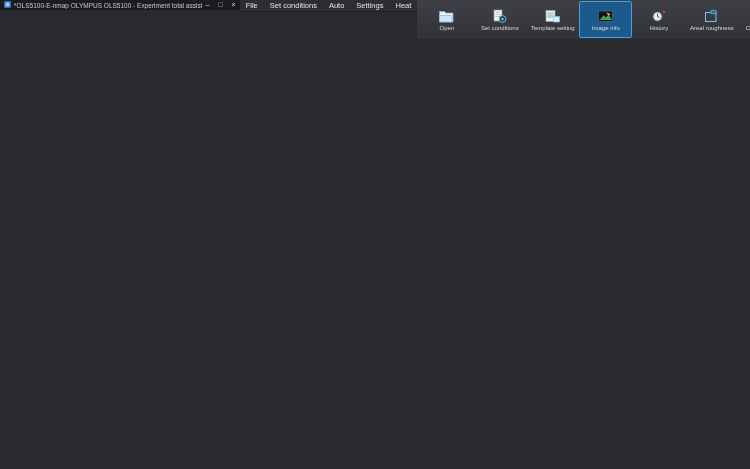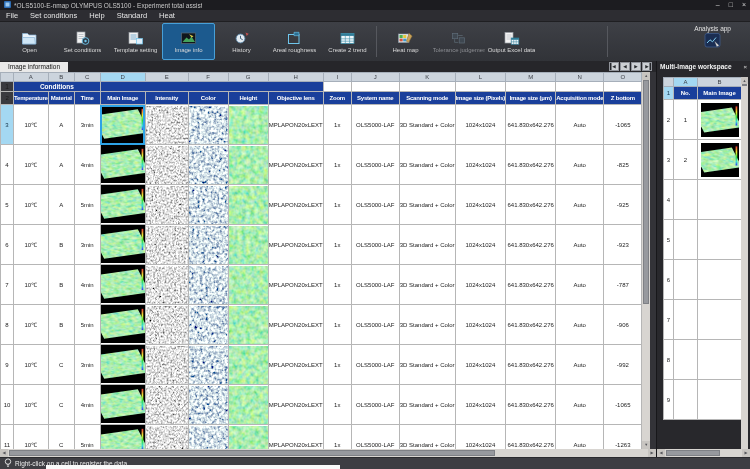--- a/index.html
+++ b/index.html
@@ -1,18 +1,18 @@
 <!DOCTYPE html>
 <html><head>
 <meta charset="utf-8">
 <style>
   * { margin:0; padding:0; box-sizing:border-box; }
   html,body { width:750px; height:469px; overflow:hidden; background:#1b1b1e;
               font-family:"Liberation Sans", sans-serif; }
-  #app { position:relative; width:750px; height:469px; display:flex; flex-direction:column; background:#2a2a2e; }
+  #app { position:relative; width:750px; height:469px; display:flex; flex-direction:row; background:#2a2a2e; }
 
   
   .titlebar { height:10px; background:#1c1c20; color:#c9c9c9; display:flex; align-items:center;
               font-size:6.5px; padding:0 4px; gap:3px; flex:0 0 auto; }
   .titlebar .title { white-space:nowrap; overflow:hidden; }
   .win-controls { margin-left:auto; display:flex; gap:9px; color:#d5d5d5; font-size:7px; line-height:10px; }
   .win-controls span { cursor:default; }
 
   
   .menubar { height:12px; background:#2d2d32; border-bottom:1px solid #1f1f22; color:#e4e4e4;
@@ -104,22 +104,22 @@
     <span class="win-controls" id="win-controls">
         <span>–</span>
         <span>□</span>
         <span>×</span>
       </span>
   </div>
 
   <div class="menubar" id="menubar">
       <div class="menu-item">File</div>
       <div class="menu-item">Set conditions</div>
-      <div class="menu-item">Help</div>
-      <div class="menu-item">Standard</div>
+      <div class="menu-item">Auto</div>
+      <div class="menu-item">Settings</div>
       <div class="menu-item">Heat</div>
     </div>
 
   <div class="toolbar" id="toolbar">
       <div class="tb-btn  ">
       <span class="tb-icon">
           <svg width="17" height="15" viewBox="0 0 17 15">
             <path d="M1.5 2.5h5l1.5 1.5H15v9H1.5z" fill="#e8f2fa" stroke="#86b3d6" stroke-width=".7"></path>
             <path d="M1.5 6.5h12l1 6.5h-13z" fill="#cfe6f6" stroke="#86b3d6" stroke-width=".7"></path>
           </svg>

